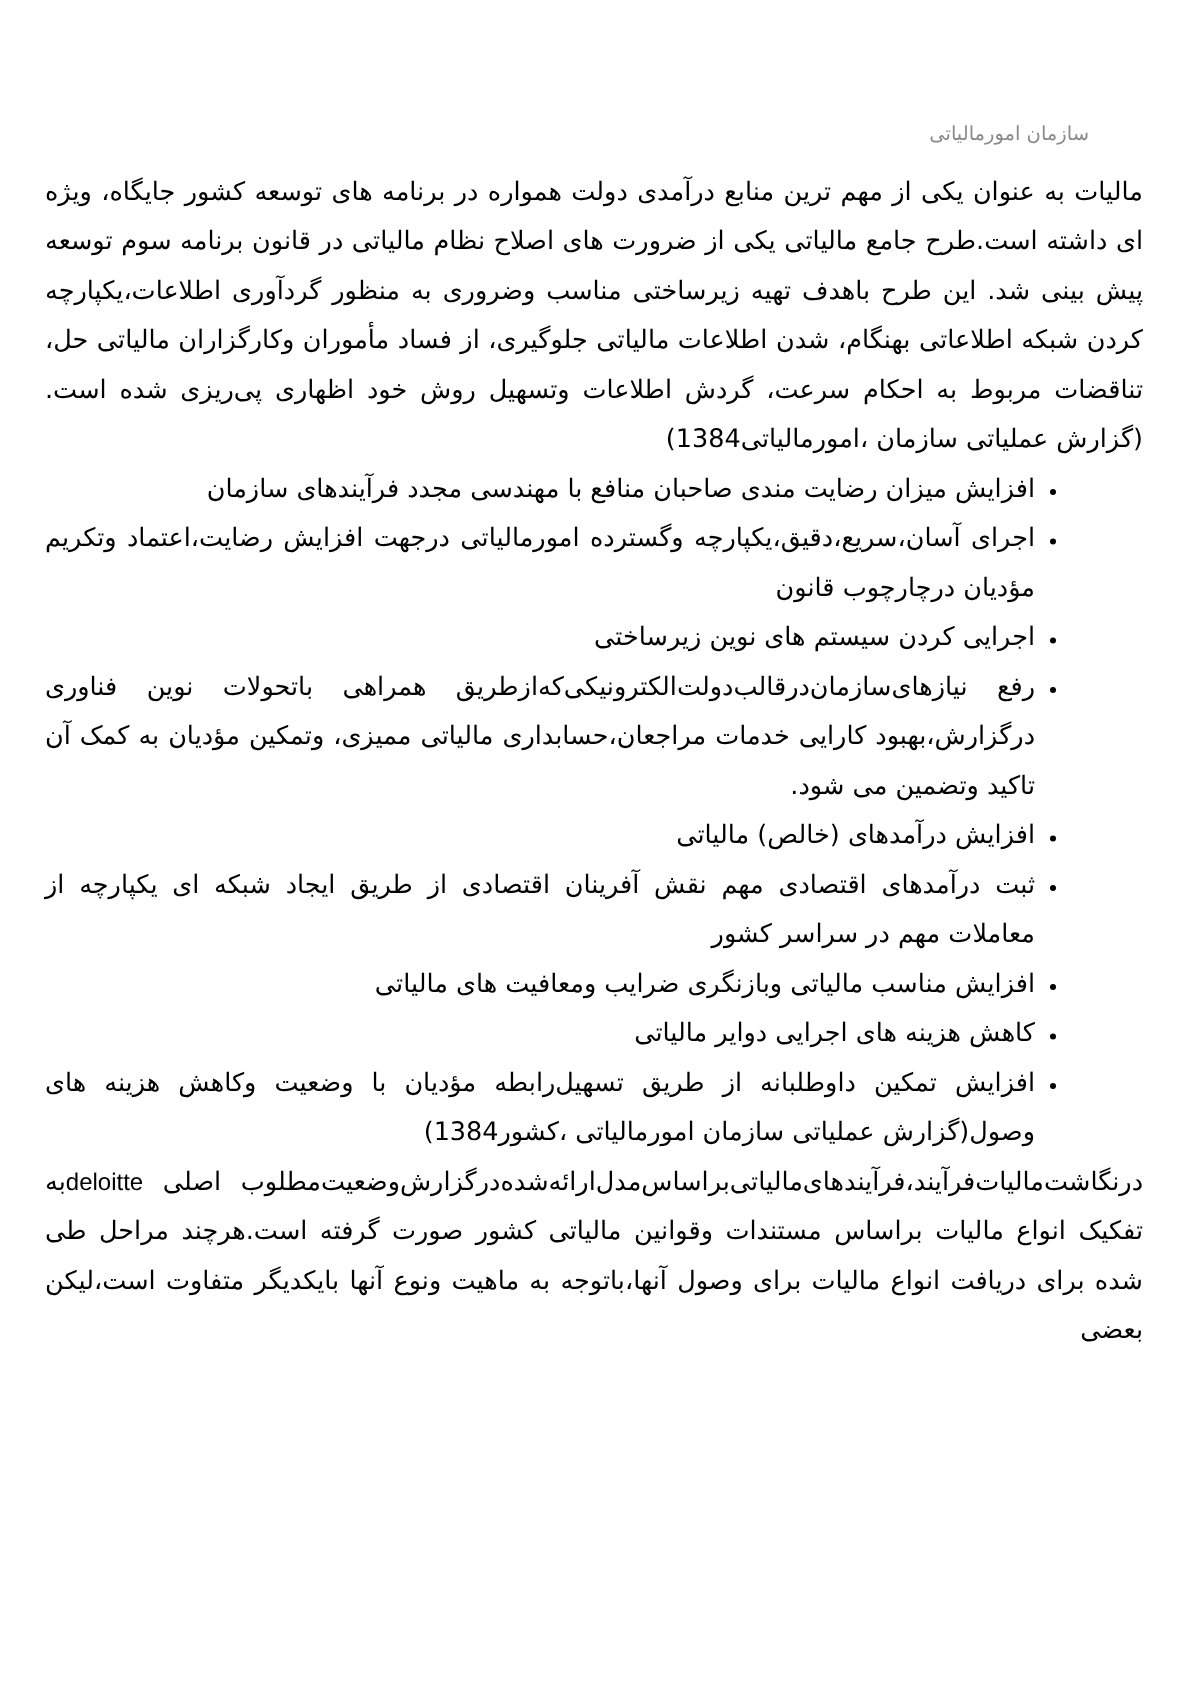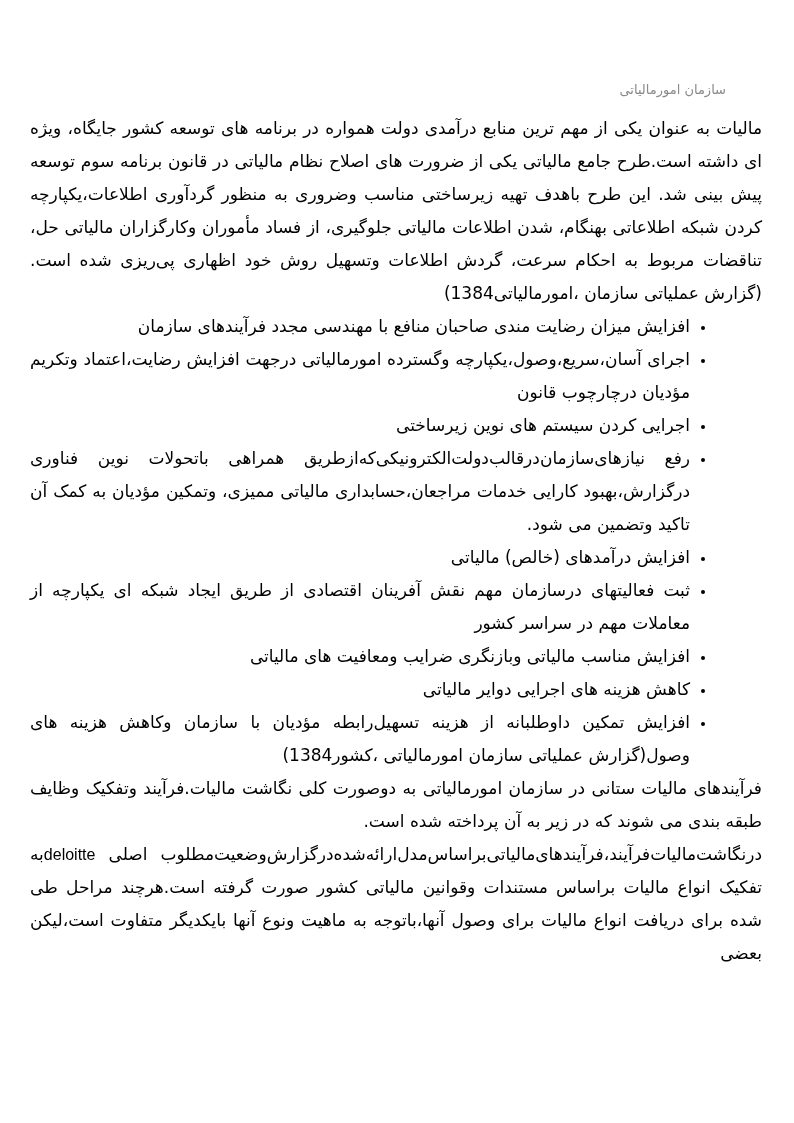--- a/index.html
+++ b/index.html
@@ -58,27 +58,26 @@
 
 <div class="page">
 
   <div class="doc-header">سازمان امورمالیاتی</div>
 
   <p class="para">مالیات به عنوان یکی از  مهم ترین منابع درآمدی دولت همواره در برنامه های توسعه کشور جایگاه، ویژه ای داشته است.طرح جامع مالیاتی یکی از ضرورت های اصلاح نظام مالیاتی در قانون برنامه سوم توسعه پیش بینی شد. این طرح باهدف تهیه زیرساختی مناسب وضروری به منظور گردآوری اطلاعات،یکپارچه کردن شبکه اطلاعاتی بهنگام، شدن اطلاعات مالیاتی جلوگیری، از فساد مأموران وکارگزاران مالیاتی حل، تناقضات مربوط به احکام سرعت، گردش اطلاعات وتسهیل روش خود اظهاری پی‌ریزی شده است.(گزارش عملیاتی سازمان ،امورمالیاتی1384)</p>
 
 
   <ul class="goals">
       <li>افزایش میزان رضایت مندی صاحبان منافع با مهندسی مجدد فرآیندهای سازمان</li>
-      <li>اجرای آسان،سریع،وصول،یکپارچه وگسترده امورمالیاتی درجهت افزایش رضایت،اعتماد وتکریم مؤدیان درچارچوب قانون</li>
+      <li>اجرای آسان،سریع،دقیق،یکپارچه وگسترده امورمالیاتی درجهت افزایش رضایت،اعتماد وتکریم مؤدیان درچارچوب قانون</li>
       <li>اجرایی کردن سیستم های نوین زیرساختی</li>
       <li>رفع نیازهای‌سازمان‌درقالب‌دولت‌الکترونیکی‌که‌ازطریق همراهی باتحولات نوین فناوری درگزارش،بهبود کارایی خدمات مراجعان،حسابداری مالیاتی ممیزی، وتمکین مؤدیان به کمک آن تاکید وتضمین می شود.</li>
       <li>افزایش درآمدهای (خالص) مالیاتی</li>
-      <li>ثبت فعالیتهای درسازمان مهم نقش آفرینان اقتصادی از طریق ایجاد شبکه ای یکپارچه از معاملات مهم در سراسر کشور</li>
+      <li>ثبت درآمدهای اقتصادی مهم نقش آفرینان اقتصادی از طریق ایجاد شبکه ای یکپارچه از معاملات مهم در سراسر کشور</li>
       <li>افزایش مناسب مالیاتی وبازنگری ضرایب ومعافیت های مالیاتی</li>
       <li>کاهش هزینه های اجرایی دوایر مالیاتی</li>
-      <li>افزایش تمکین داوطلبانه از هزینه تسهیل‌رابطه مؤدیان با سازمان وکاهش هزینه های وصول(گزارش عملیاتی سازمان امورمالیاتی ،کشور1384)</li>
+      <li>افزایش تمکین داوطلبانه از طریق تسهیل‌رابطه مؤدیان با وضعیت وکاهش هزینه های وصول(گزارش عملیاتی سازمان امورمالیاتی ،کشور1384)</li>
     </ul>
 
-  <p class="para">فرآیندهای مالیات ستانی در سازمان امورمالیاتی به دوصورت کلی نگاشت مالیات.فرآیند وتفکیک وظایف طبقه بندی می شوند که در زیر  به آن پرداخته شده است.</p>
 
   <p class="para"><span>درنگاشت‌مالیات‌فرآیند،فرآیندهای‌مالیاتی‌براساس‌مدل‌ارائه‌شده‌درگزارش‌وضعیت‌مطلوب اصلی</span> <span class="latin">deloitte</span><span>به تفکیک انواع مالیات براساس مستندات وقوانین مالیاتی کشور صورت گرفته است.هرچند مراحل طی شده برای دریافت انواع مالیات برای وصول آنها،باتوجه به ماهیت ونوع آنها بایکدیگر متفاوت است،لیکن بعضی</span></p>
 
 </div>
 
 </body></html>

